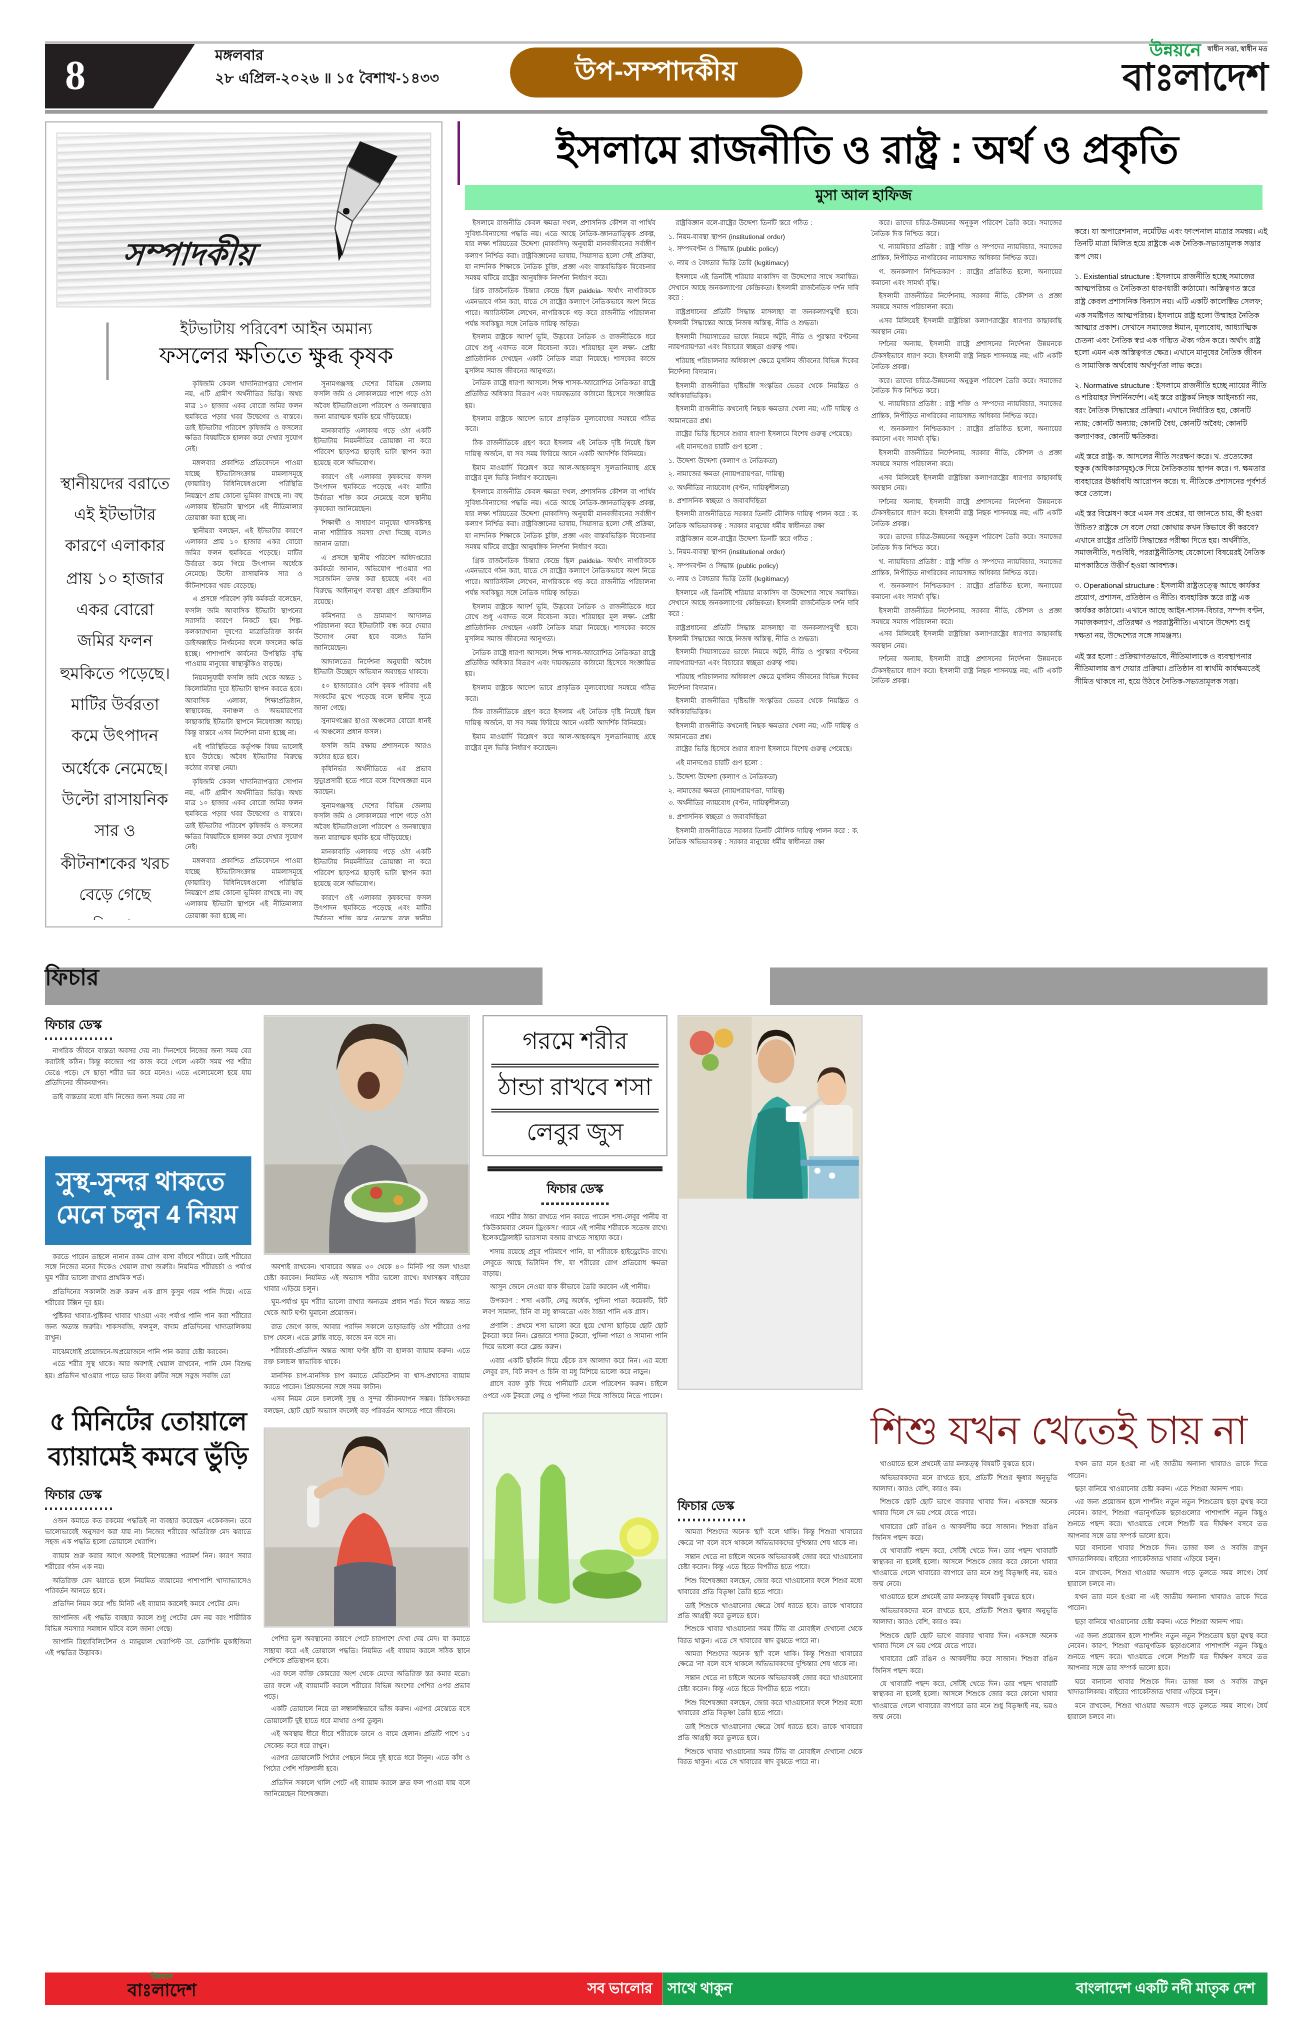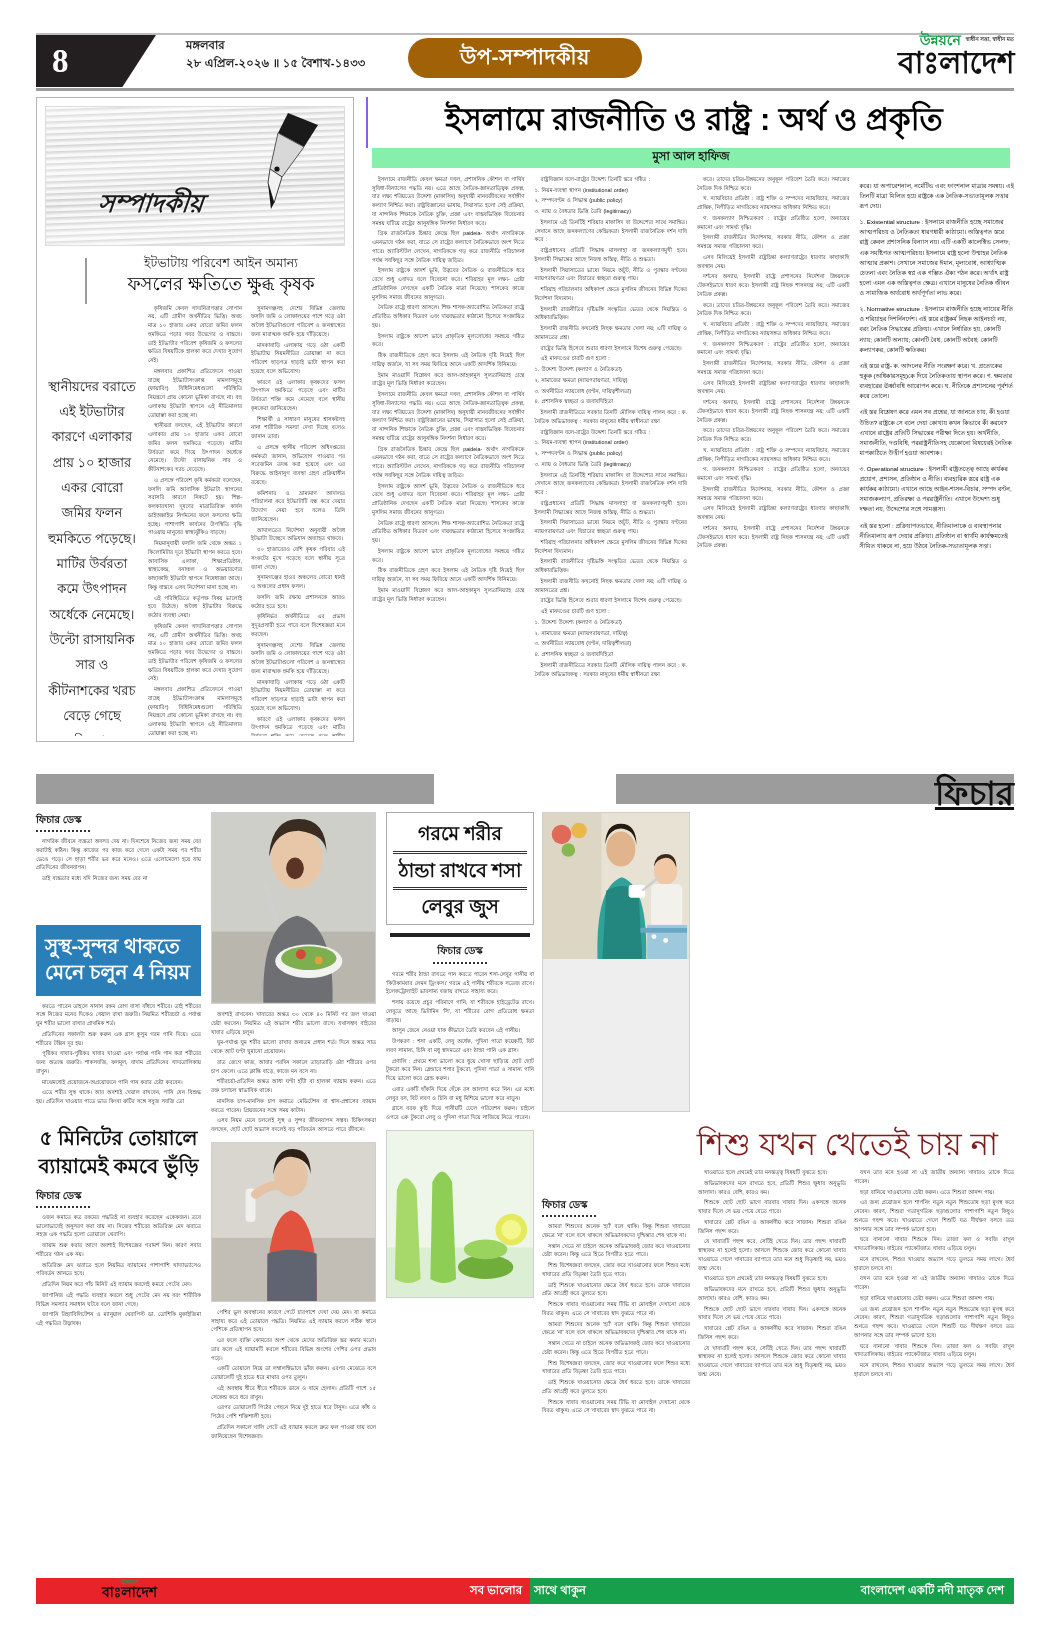--- a/index.html
+++ b/index.html
@@ -30,21 +30,21 @@
     background: #231f20;
     clip-path: polygon(0 0, 100% 0, 72% 100%, 0 100%);
     color: #fff;
     display: flex; align-items: center; justify-content: flex-start;
   }
   .page-num {
     font-size: 33px; font-weight: bold; margin-left: 16px; line-height: 1;
     font-family: "Liberation Serif", serif;
   }
   .date-block {
-    position: absolute; left: 150px; top: 2px;
+    position: absolute; left: 136px; top: 2px;
     font-size: 11.5px; line-height: 1.55; color: #1a1a1a; font-weight: bold;
   }
   .date-block .d2 { letter-spacing: .2px; }
   .section-pill {
     position: absolute; left: 372px; top: 3px;
     width: 234px; height: 40px;
     background: #a16207;
     border-radius: 20px;
     color: #ffffff;
     font-size: 21px; font-weight: bold;
@@ -110,21 +110,21 @@
   .pullquote {
     font-size: 13px; line-height: 1.95; text-align: center; color: #111;
     padding-top: 70px;
   }
 
   
   .main-art { position: absolute; left: 330px; top: 0; width: 648px; }
   .main-head {
     font-size: 31px; font-weight: bold; text-align: center; color: #000;
     line-height: 1.25; padding: 4px 0 8px 6px;
-    border-left: 2px solid #8b5cf6;
+    border-left: 2px solid #701a75;
   }
   .byline-bar {
     background: #86efac; height: 20px; margin: 0 4px 7px 6px;
     display: flex; align-items: center; justify-content: center;
     font-size: 11.5px; font-weight: bold; color: #111;
   }
   .art-cols { display: flex; gap: 10px; padding-left: 6px; }
   .art-col { width: 154px; }
   .art-col.wide { width: 156px; }
 
@@ -143,22 +143,22 @@
   
   .feat-band {
     position: absolute; left: 36px; top: 768px; width: 978px; height: 42px;
   }
   .feat-band .gl, .feat-band .gr {
     position: absolute; top: 6px; height: 30px; background: #9c9c9c;
   }
   .feat-band .gl { left: 0; width: 398px; }
   .feat-band .gr { right: 0; width: 398px; }
   .feat-title {
-    position: absolute; left: 0; right: 0; top: 0; text-align: right;
-    font-size: 33px; font-weight: bold; color: #111; text-decoration: underline;
+    position: absolute; left: 0; right: 0; top: 0; text-align: left;
+    font-size: 18px; font-weight: bold; color: #111;
   }
 
   
   .feat-area { position: absolute; left: 36px; top: 812px; width: 978px; height: 740px; }
 
   .fcol { position: absolute; top: 0; }
   .c1 { left: 0; width: 165px; }
   .c2 { left: 175px; width: 165px; }
   .c3 { left: 350px; width: 148px; }
   .c4 { left: 506px; width: 148px; }
@@ -174,21 +174,21 @@
     line-height: 1.32; padding: 8px 9px 10px 9px;
   }
 
   .photo {
     border: 1px solid #cfcfcf; overflow: hidden; position: relative; background:#eee;
   }
 
   .boxhead {
     border: 1px solid #aaa; padding: 8px 6px 4px 6px; text-align: center;
   }
-  .boxhead .l { font-size: 19px; font-weight: bold; line-height: 1.35; color:#111; }
+  .boxhead .l { font-size: 19px; font-weight: normal; line-height: 1.35; color:#111; }
   .boxhead .sep { border-top: 1px solid #333; border-bottom: 1px solid #333; height:3px; margin: 4px 0; }
 
   .bigfeat-head {
     font-size: 31px; font-weight: normal; color: #7f1d1d; text-align: right;
     line-height: 1.2; padding-top: 4px;
   }
 
   .black-head {
     font-size: 20px; font-weight: bold; color: #111; text-align: center; line-height: 1.4;
   }

